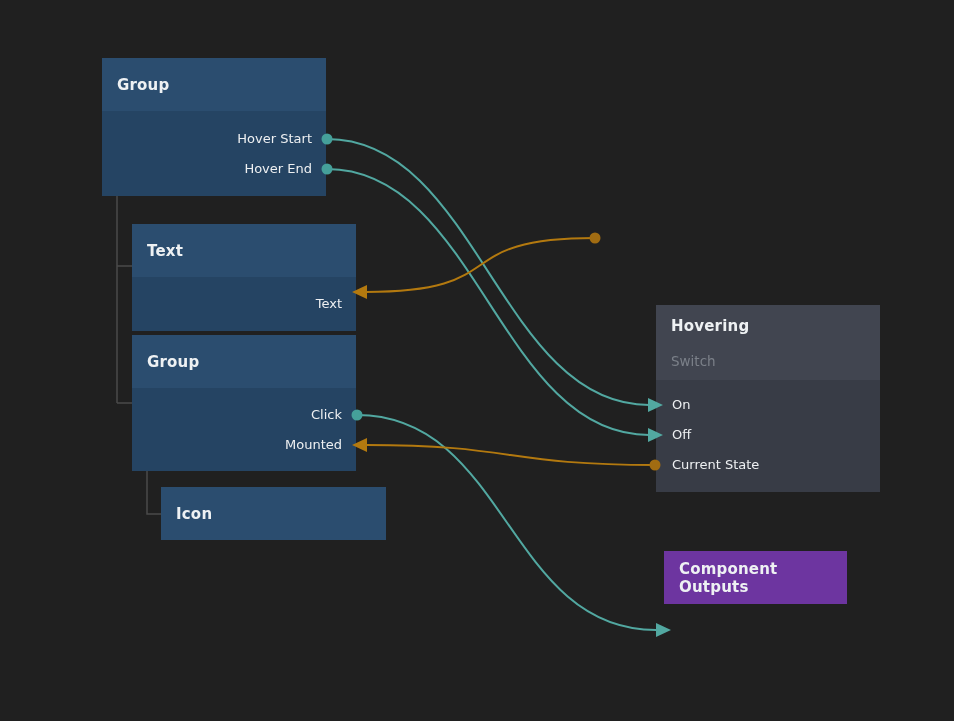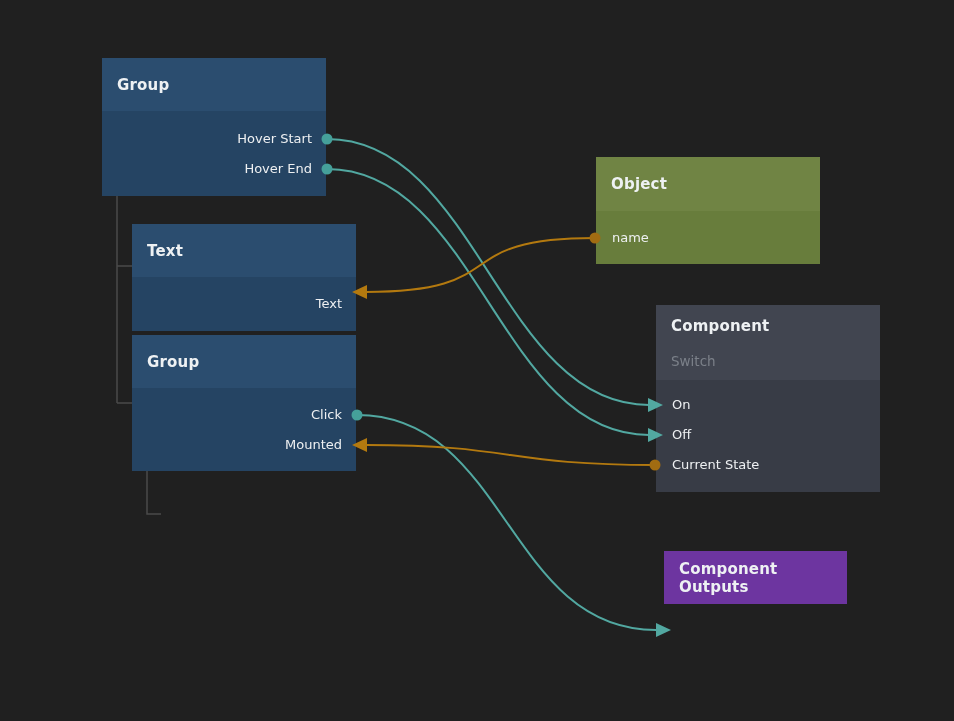--- a/index.html
+++ b/index.html
@@ -67,33 +67,30 @@
   <div class="node blue" style="left:132px;top:335px;width:224px;">
     <div class="header" style="height:53px;">
       <span class="title">Group</span>
     </div>
     <div class="body" style="height:83px;padding-top:12px;">
       <div class="port right">Click</div>
       <div class="port right">Mounted</div>
     </div>
   </div>
 
-
-  <div class="node green" style="left:596px;top:157px;width:224px;">
-    <div class="header" style="height:54px;">
-      <span class="title">Object</span>
-    </div>
-    <div class="body" style="height:53px;padding-top:12px;">
-      <div class="port left">name</div>
+  <div class="node blue" style="left:161px;top:487px;width:225px;">
+    <div class="header" style="height:53px;">
+      <span class="title">Icon</span>
     </div>
   </div>
 
+
   <div class="node dark" style="left:656px;top:305px;width:224px;">
     <div class="header" style="height:75px;">
-      <span class="title">Component</span>
+      <span class="title">Hovering</span>
       <span class="subtitle">Switch</span>
     </div>
     <div class="body" style="height:112px;padding-top:10px;">
       <div class="port left">On</div>
       <div class="port left">Off</div>
       <div class="port left">Current State</div>
     </div>
   </div>
 
   <div class="node purple" style="left:664px;top:551px;width:183px;">

